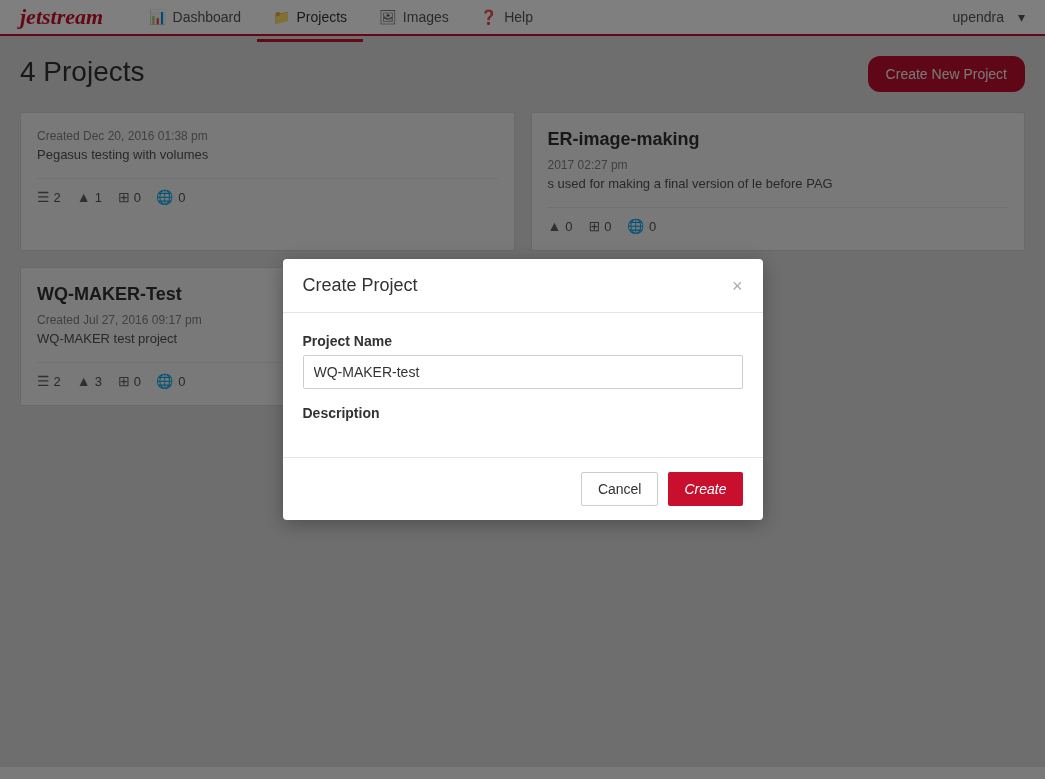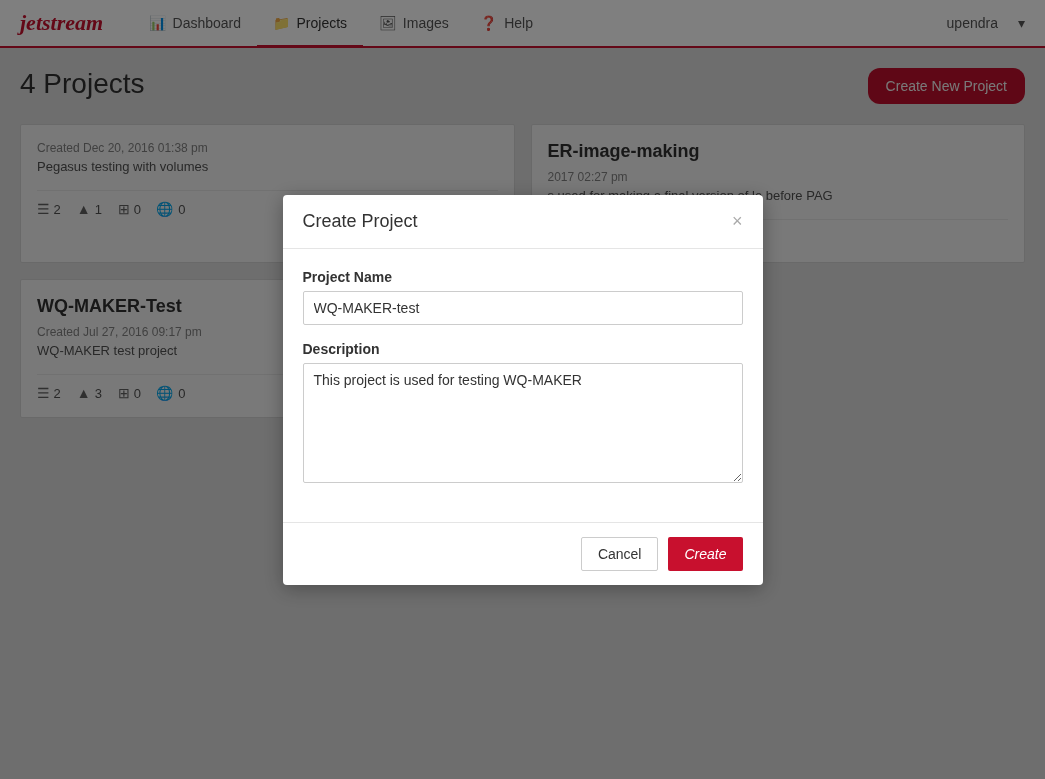--- a/index.html
+++ b/index.html
@@ -5,21 +5,21 @@
     * { box-sizing: border-box; margin: 0; padding: 0; }
     body { font-family: Arial, Helvetica, sans-serif; background: #f5f5f5; font-size: 14px; color: #333; }
 
     
     .navbar {
       background: #fff;
       border-bottom: 2px solid #c8102e;
       display: flex;
       align-items: center;
       padding: 0 20px;
-      height: 48px;
+      height: 36px;
       position: relative;
       z-index: 1;
     }
     .navbar-brand {
       font-size: 22px;
       font-weight: bold;
       color: #c8102e;
       font-style: italic;
       margin-right: 30px;
       font-family: Georgia, serif;
@@ -44,21 +44,21 @@
     .nav-item.active {
       border-bottom: 3px solid #c8102e;
       color: #333;
     }
     .navbar-user {
       margin-left: auto;
       color: #555;
       cursor: pointer;
       display: flex;
       align-items: center;
-      gap: 20px;
+      gap: 14px;
     }
 
     
     .page-bg {
       background: #e9e9e9;
       min-height: calc(779px - 48px);
       padding: 20px;
       position: relative;
       filter: brightness(0.95);
     }
@@ -335,21 +335,20 @@
       <span class="modal-title">Create Project</span>
       <button class="modal-close">×</button>
     </div>
     <div class="modal-body">
       <div class="form-group">
         <label class="form-label">Project Name</label>
         <input type="text" class="form-control" value="WQ-MAKER-test" placeholder="Project Name" style="">
       </div>
       <div class="form-group">
         <label class="form-label">Description</label>
-        <textarea class="form-control" placeholder="Description" style="">This project is used for testing WQ-MAKER</textarea>
       </div>
     </div>
     <div class="modal-footer">
       <button class="btn-cancel">Cancel</button>
       <button class="btn-submit">Create</button>
     </div>
   </div>
 </div>
 
 </body></html>

